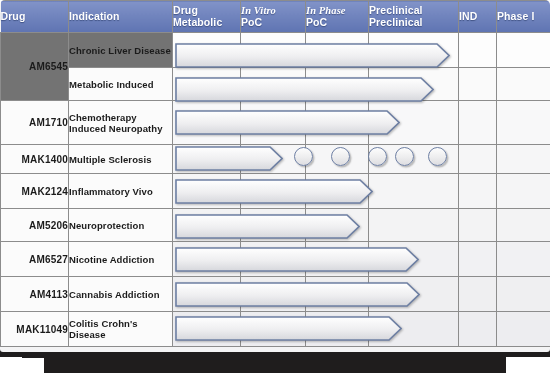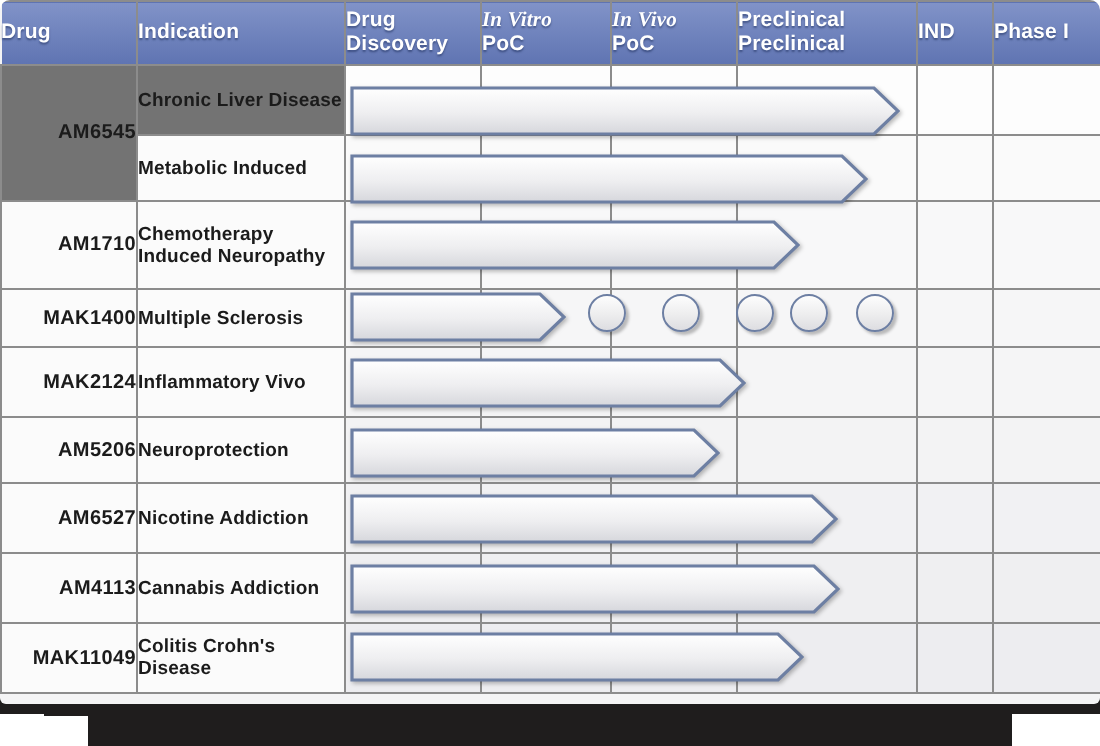--- a/index.html
+++ b/index.html
@@ -146,28 +146,28 @@
       <thead>
         <tr>
           <th class="first">
             <span>Drug</span>
           </th>
           <th>
             <span>Indication</span>
           </th>
           <th>
             <span>Drug</span><br>
-            <span>Discovery</span>
+            <span>Metabolic</span>
           </th>
           <th>
             <em>In Vitro</em><br>
             <span>PoC</span>
           </th>
           <th>
-            <em>In Vivo</em><br>
+            <em>In Phase</em><br>
             <span>PoC</span>
           </th>
           <th>
             <span>Preclinical</span><br>
             <span>Preclinical</span>
           </th>
           <th>
             <span>IND</span>
           </th>
           <th class="last">

